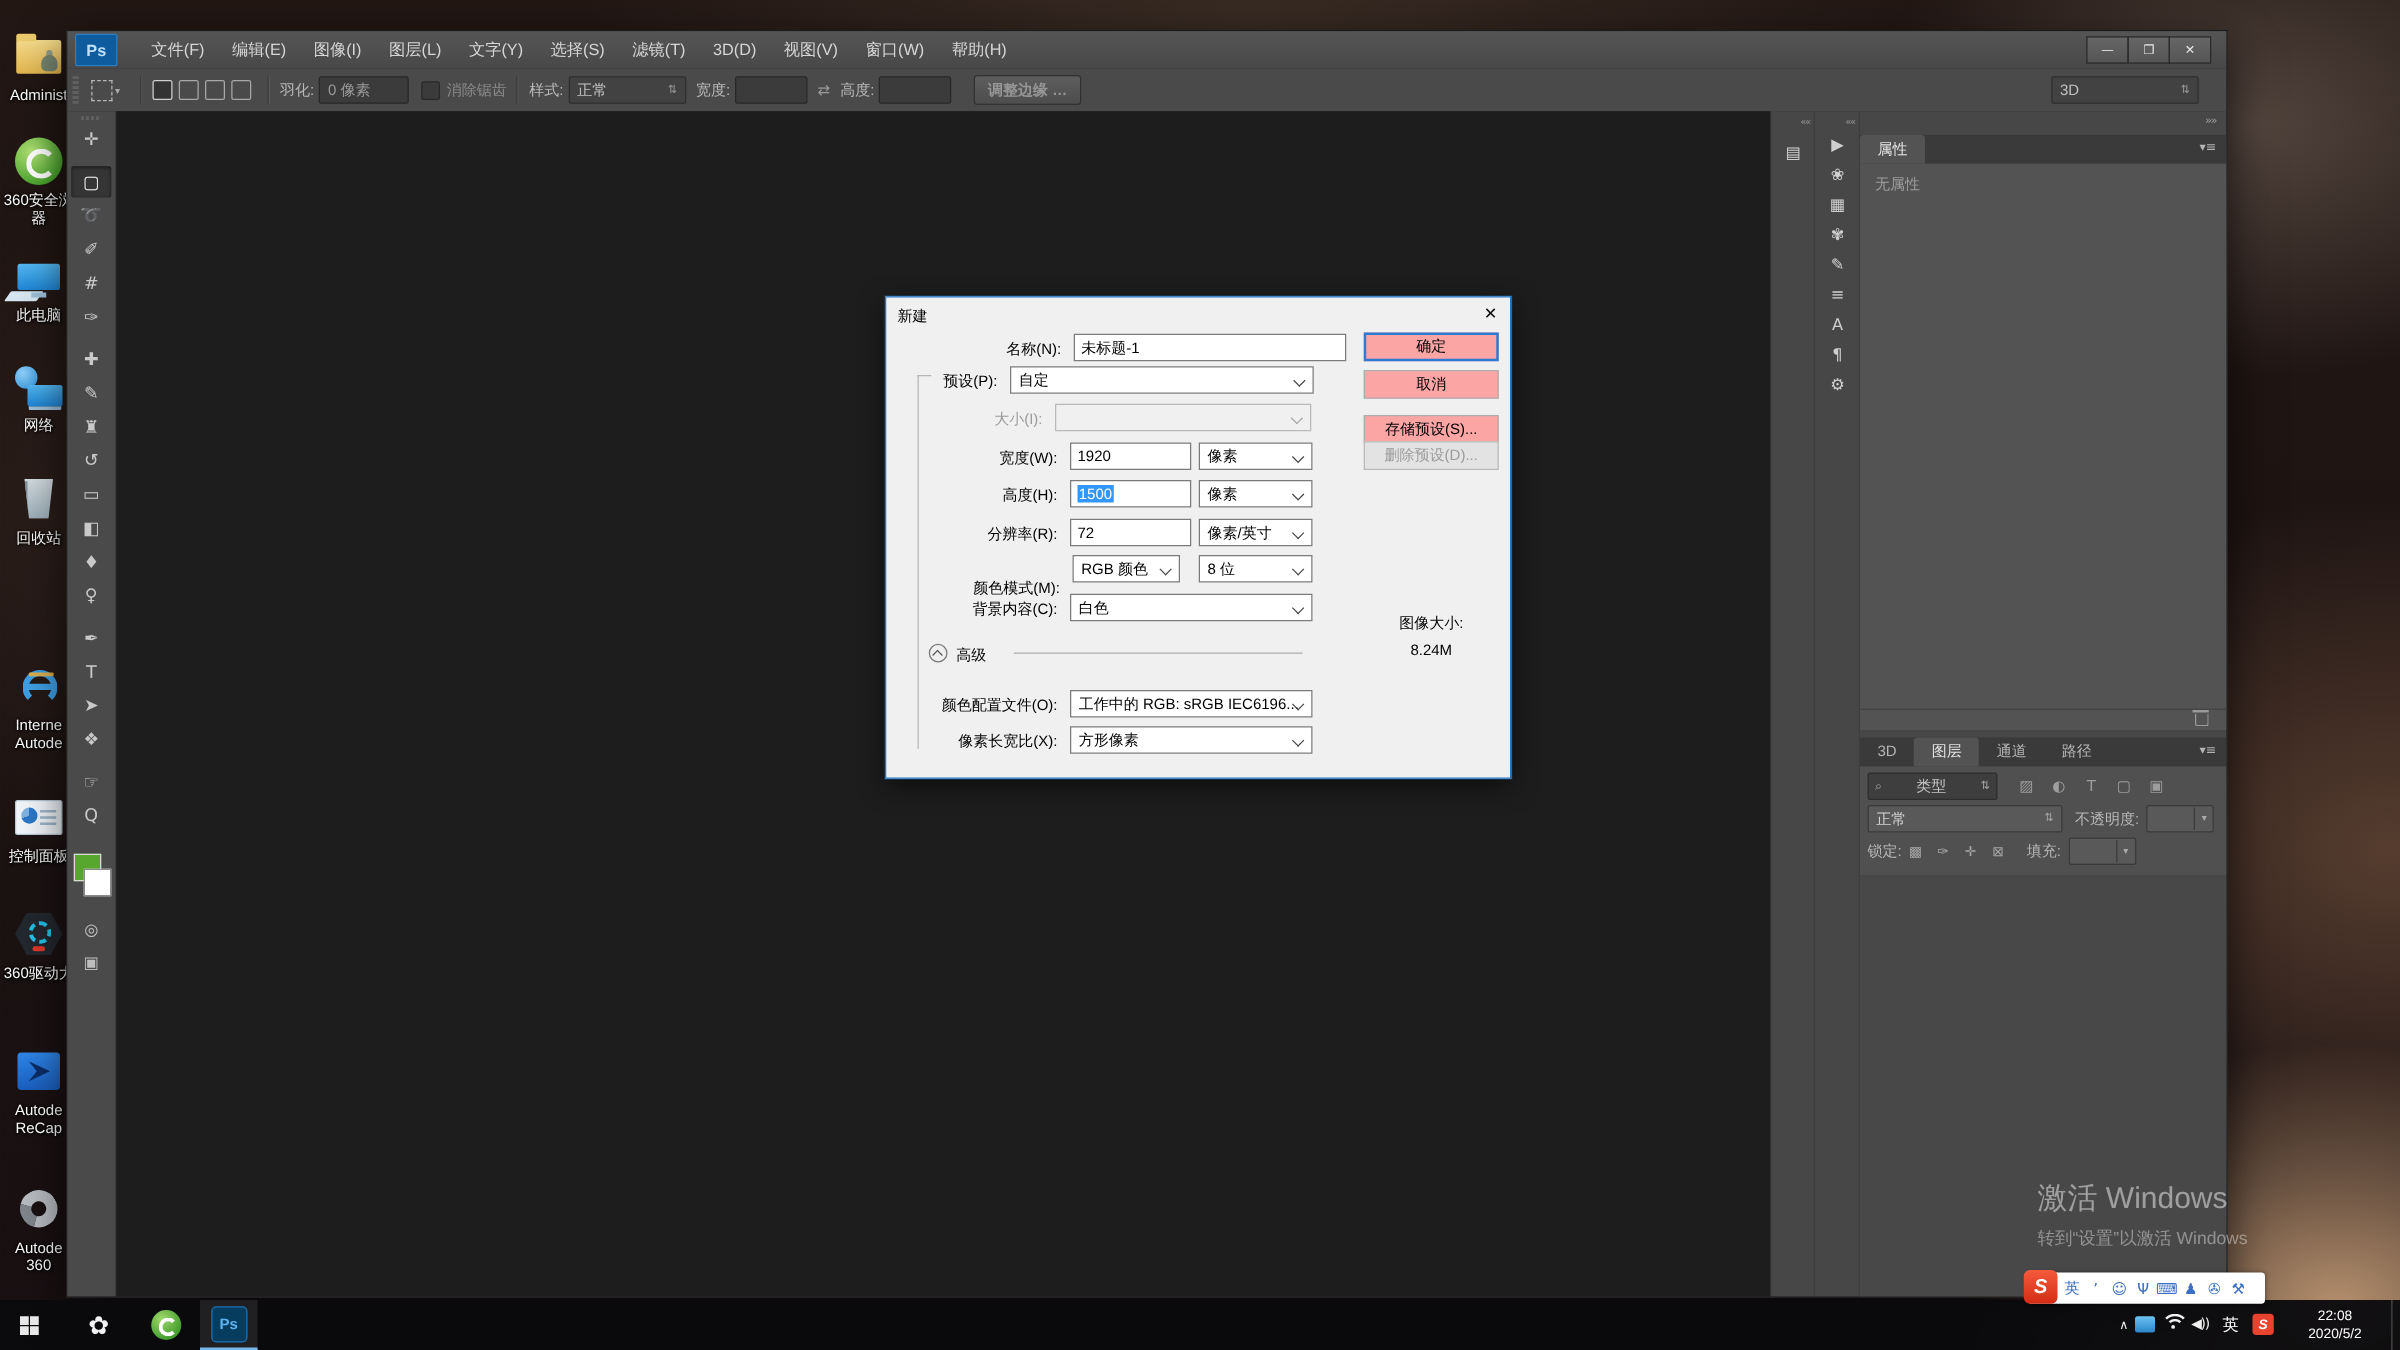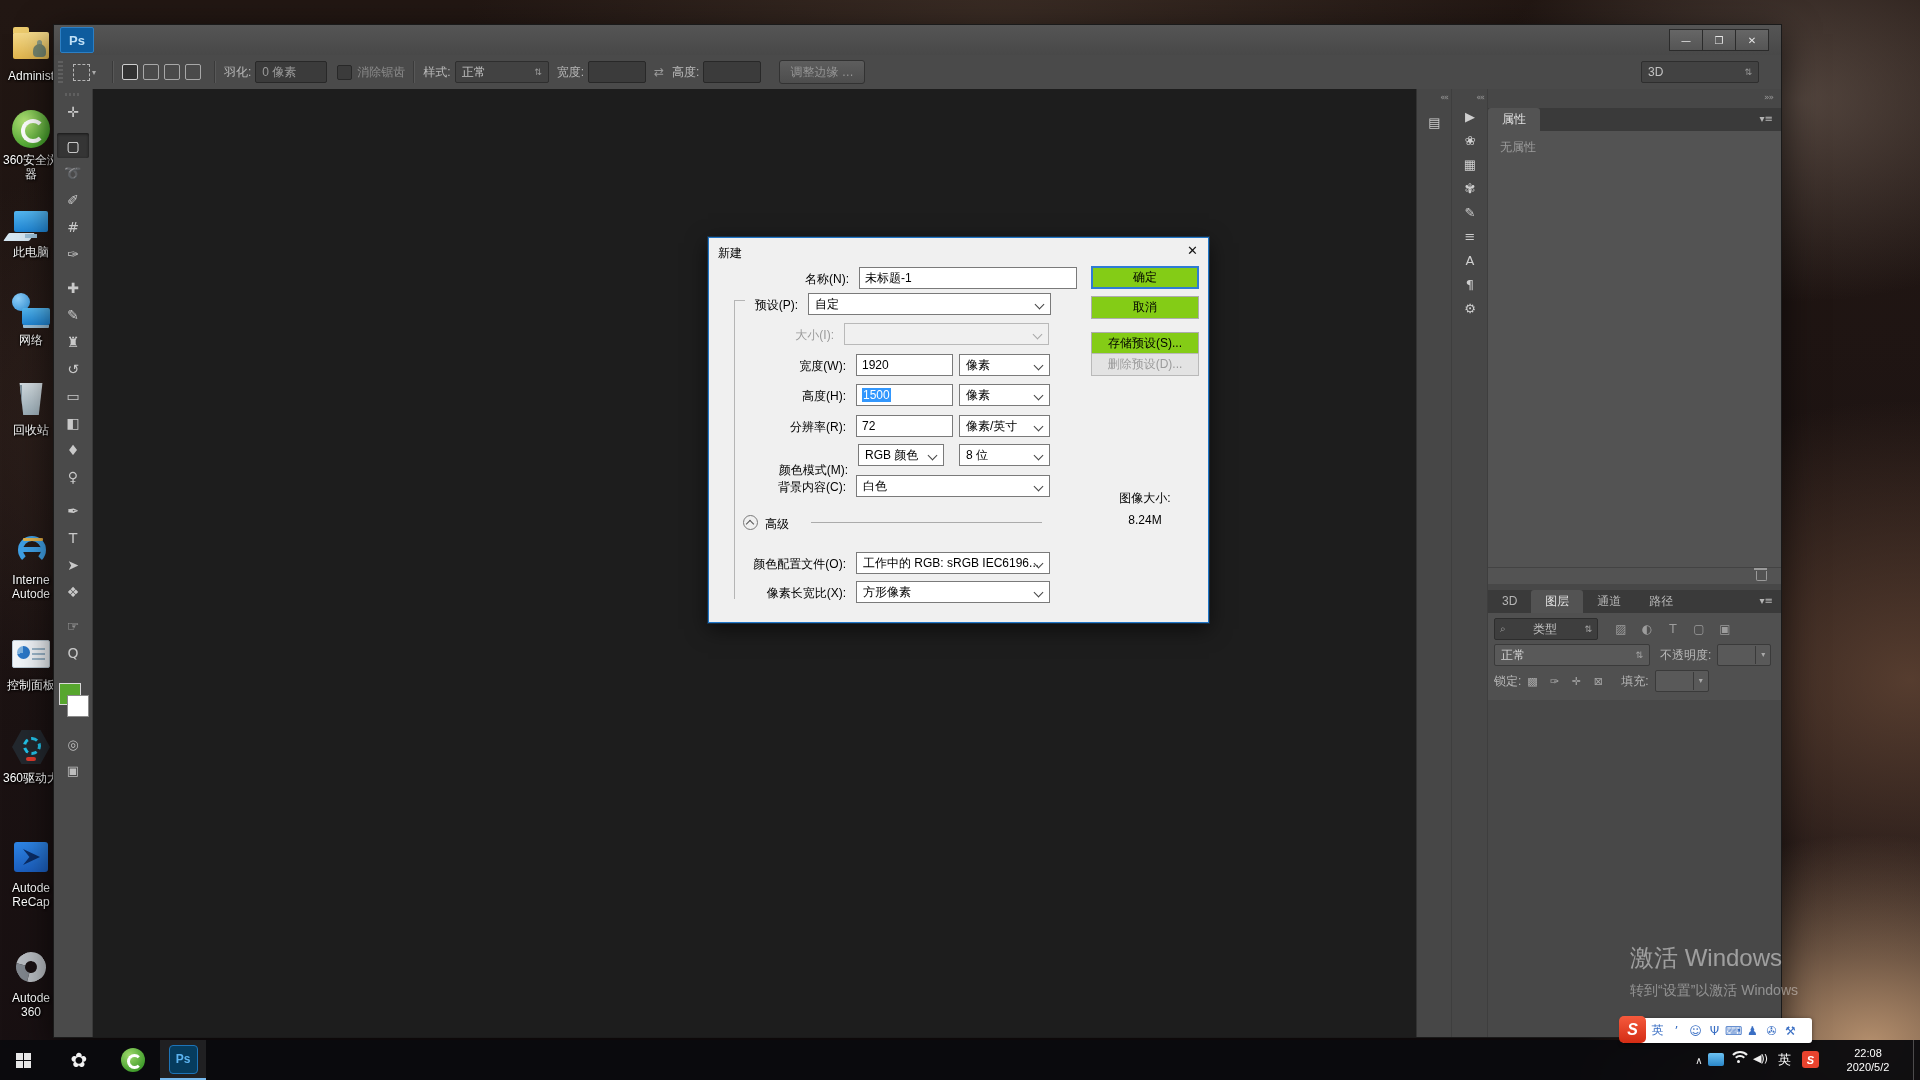--- a/index.html
+++ b/index.html
@@ -56,21 +56,21 @@
   .tpreset{width:15px;height:15px;border:1px dashed #b5b5b5;margin:0 2px 0 4px;}
   .ddarrow{font-size:8px;color:#aaa;margin-right:8px;}
   .sep{width:1px;height:22px;background:#3a3a3a;border-right:1px solid #585858;margin:0 8px;}
   .modebox{width:14px;height:14px;border:1px solid #a8a8a8;margin-right:5px;border-radius:2px;}
   .modebox.on{background:#333;border-color:#cfcfcf;}
   .darkfield{height:20px;background:#3b3b3b;border:1px solid #282828;border-radius:2px;color:#9a9a9a;display:flex;align-items:center;padding:0 6px;margin:0 8px 0 4px;}
   .chk{width:13px;height:13px;background:#3b3b3b;border:1px solid #282828;border-radius:2px;margin:0 5px 0 2px;}
   .dim{color:#8b8b8b;}
   .darksel{height:20px;background:#424242;border:1px solid #2e2e2e;border-radius:2px;color:#c2c2c2;display:flex;align-items:center;justify-content:space-between;padding:0 6px;margin:0 8px 0 4px;}
   .darksel .ud{font-size:9px;color:#999;margin-left:8px;}
-  .refine{height:22px;padding:0 10px;background:linear-gradient(#5d5d5d,#4d4d4d);border:1px solid #323232;border-radius:3px;color:#969696;display:flex;align-items:center;margin-left:10px;}
+  .refine{height:22px;padding:0 10px;background:linear-gradient(#5d5d5d,#4d4d4d);border:1px solid #323232;border-radius:3px;color:#969696;display:flex;align-items:center;margin-left:10px;font-weight:bold;}
   .wspace{position:absolute;right:14px;top:6px;width:104px;}
   
   .toolbar{position:absolute;left:0;top:64px;bottom:0;width:38px;background:#4a4a4a;border-right:1px solid #333;display:flex;flex-direction:column;align-items:center;}
   .toolbar .tgrip{width:16px;height:3px;margin:4px 0 3px;background:repeating-linear-gradient(90deg,#5f5f5f 0 2px,transparent 2px 4px);}
   .tool{width:32px;height:25px;margin-bottom:2px;display:flex;align-items:center;justify-content:center;color:#c9c9c9;font-size:14px;border-radius:2px;}
   .tool:nth-child(3),.tool:nth-child(8),.tool:nth-child(16),.tool:nth-child(20){margin-top:7px;}
   .tool.is2{background:#353535;box-shadow:inset 0 1px 3px rgba(0,0,0,.6);color:#efefef;}
   .swatches{position:relative;width:38px;height:50px;margin-top:12px;}
   .fgsw{position:absolute;left:5px;top:4px;width:20px;height:20px;border:1px solid #d9d9d9;}
   .bgsw{position:absolute;left:13px;top:16px;width:20px;height:20px;background:#fff;border:1px solid #8a8a8a;}
@@ -107,21 +107,21 @@
   .dlg{position:absolute;left:708px;top:237px;width:501px;height:386px;background:#f0f0f0;border:1px solid #2076c8;box-shadow:0 0 0 1px rgba(32,118,200,.25),0 6px 20px rgba(0,0,0,.6);z-index:5;font-size:12px;color:#000;box-sizing:border-box;}
   .dtitle{position:absolute;left:9px;top:7px;font-size:12px;}
   .dclose{position:absolute;right:10px;top:5px;font-size:13px;color:#111;}
   .dlabel{position:absolute;font-size:12px;white-space:nowrap;}
   .txt{position:absolute;height:22px;background:#fff;border:1px solid #7a7a7a;box-sizing:border-box;display:flex;align-items:center;padding:0 5px;font-size:12px;overflow:hidden;white-space:nowrap;}
   .sel{position:absolute;height:22px;background:#fff;border:1px solid #7a7a7a;box-sizing:border-box;display:flex;align-items:center;padding:0 18px 0 6px;font-size:12px;overflow:hidden;white-space:nowrap;}
   .sel::after{content:"";position:absolute;right:7px;top:7px;width:6px;height:6px;border-right:1.4px solid #444;border-bottom:1.4px solid #444;transform:rotate(45deg);}
   .sel.disabled{background:#f0f0f0;border-color:#b9b9b9;}
   .sel.disabled::after{border-color:#a8a8a8;}
   .hl{background:#3297fd;color:#fff;padding:0 1px;}
-  .dbtn{position:absolute;left:382px;width:108px;height:23px;background:#84cc16;border:1px solid #adadad;box-sizing:border-box;display:flex;align-items:center;justify-content:center;font-size:12px;}
+  .dbtn{position:absolute;left:382px;width:108px;height:23px;background:#fca5a5;border:1px solid #adadad;box-sizing:border-box;display:flex;align-items:center;justify-content:center;font-size:12px;}
   .dbtn.default{border:2px solid #2f7bd4;}
   .dbtn.disabled{background:#e3e3e3;border-color:#b9b9b9;color:#9b9b9b;}
   .bracket{position:absolute;left:25px;top:62px;width:10px;height:298px;border-left:1px solid #b5b5b5;border-top:1px solid #b5b5b5;}
   .advicon{position:absolute;left:34px;top:277px;width:13px;height:13px;border:1px solid #7a7a7a;border-radius:50%;}
   .advicon::after{content:"";position:absolute;left:3px;top:5px;width:5px;height:5px;border-left:1.4px solid #555;border-top:1.4px solid #555;transform:rotate(45deg);}
   .advline{position:absolute;left:102px;right:166px;top:284px;border-top:1px solid #ababab;}
   .imgsz{position:absolute;left:382px;width:108px;text-align:center;font-size:12px;}
   
   .wmark{position:absolute;left:1630px;top:942px;z-index:6;color:rgba(255,255,255,.48);}
   .wmark .w1{font-size:24px;}
@@ -219,20 +219,45 @@
     <div class="ic">
         <span class="i-a360"></span>
       </div>
     <div class="lbl">Autode
 360</div>
   </div>
 
   <div class="ps">
     <div class="titlebar">
       <div class="pslogo">Ps</div>
+      <div class="menus">
+
+          <div class="mi">文件(F)</div>
+
+          <div class="mi">编辑(E)</div>
+
+          <div class="mi">图像(I)</div>
+
+          <div class="mi">图层(L)</div>
+
+          <div class="mi">文字(Y)</div>
+
+          <div class="mi">选择(S)</div>
+
+          <div class="mi">滤镜(T)</div>
+
+          <div class="mi">3D(D)</div>
+
+          <div class="mi">视图(V)</div>
+
+          <div class="mi">窗口(W)</div>
+
+          <div class="mi">帮助(H)</div>
+
+      </div>
       <div class="wbtns">
 
           <div class="wbtn glyph">—</div>
 
           <div class="wbtn glyph">❐</div>
 
           <div class="wbtn glyph">✕</div>
 
       </div>
     </div>

